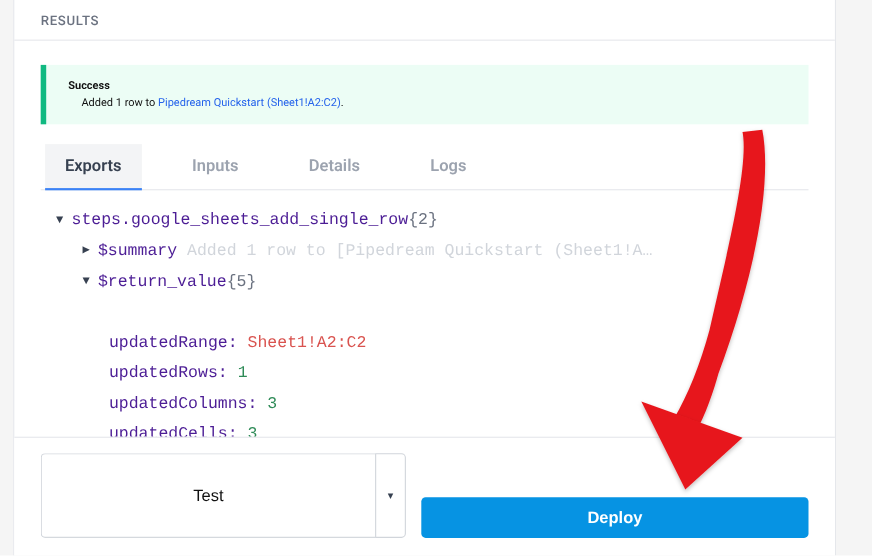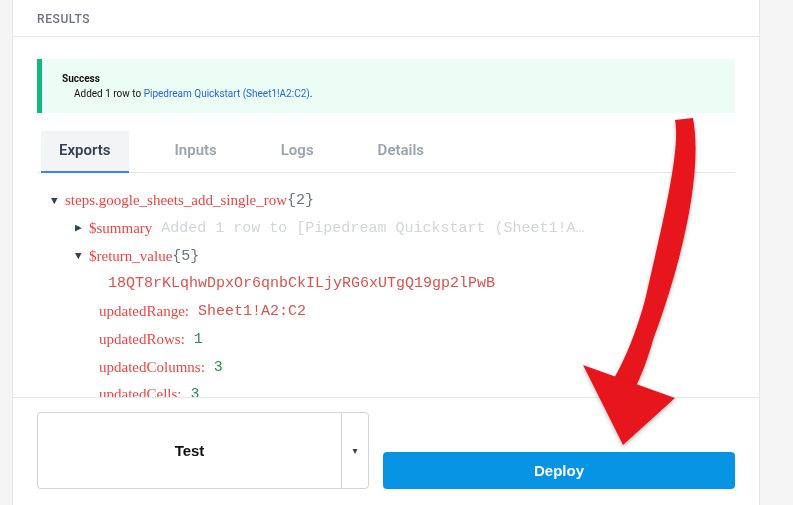--- a/index.html
+++ b/index.html
@@ -83,21 +83,21 @@
   .tree-row { white-space: nowrap; display:flex; align-items:center; }
   .caret {
     display: inline-block;
     width: 14px;
     font-size: 11px;
     color: #374151;
     user-select: none;
   }
   .indent-1 { padding-left: 24px; }
   .indent-2 { padding-left: 48px; }
-  .kv-key { color: #ef4444; font-family: Liberation Serif, serif; }
+  .kv-key { color: #4c1d95; }
   .kv-str { color: #d9534f; }
   .kv-num { color: #2e8b57; }
   .muted { color: #d1d5db; }
   .brace { color: #6b7280; }
   .button-bar {
     position: absolute;
     bottom: 0;
     left: 0;
     right: 0;
     border-top: 1px solid #e5e7eb;
@@ -111,21 +111,21 @@
     flex: 1;
   }
   .btn-test {
     flex: 1;
     background: #fff;
     border: 1px solid #d1d5db;
     border-right: none;
     border-radius: 4px 0 0 4px;
     padding: 10px;
     font-size: 15px;
-    font-weight: 700;
+    font-weight: 400;
     color: #111;
     cursor: pointer;
   }
   .btn-test-drop {
     width: 28px;
     background: #fff;
     border: 1px solid #d1d5db;
     border-radius: 0 4px 4px 0;
     font-size: 10px;
     color: #374151;
@@ -161,22 +161,22 @@
     <div class="success-banner">
       <div class="success-title">Success</div>
       <div class="success-msg">
         <span>Added 1 row to </span><a href="#">Pipedream Quickstart (Sheet1!A2:C2)</a><span>.</span>
       </div>
     </div>
 
     <div class="tabs">
       <div class="tab active">Exports</div>
       <div class="tab">Inputs</div>
+      <div class="tab">Details</div>
       <div class="tab">Logs</div>
-      <div class="tab">Details</div>
     </div>
 
     <div class="tree">
       <div class="tree-row">
         <span class="caret">▼</span>
         <span class="kv-key">steps.google_sheets_add_single_row </span>
         <span class="brace">{2}</span>
       </div>
       <div class="tree-row indent-1">
         <span class="caret">▶</span>
@@ -185,21 +185,20 @@
         <span class="muted">Added 1 row to [Pipedream Quickstart (Sheet1!A…</span>
       </div>
       <div class="tree-row indent-1">
         <span class="caret">▼</span>
         <span class="kv-key">$return_value </span>
         <span class="brace">{5}</span>
       </div>
 
       <div class="tree-row indent-2">
           <span>&nbsp;</span>
-        <span class="kv-str">18QT8rKLqhwDpxOr6qnbCkILjyRG6xUTgQ19gp2lPwB</span>
       </div>
       <div class="tree-row indent-2">
         <span class="kv-key">updatedRange:</span>
           <span>&nbsp;</span>
         <span class="kv-str">Sheet1!A2:C2</span>
       </div>
       <div class="tree-row indent-2">
         <span class="kv-key">updatedRows:</span>
           <span>&nbsp;</span>
         <span class="kv-num">1</span>

